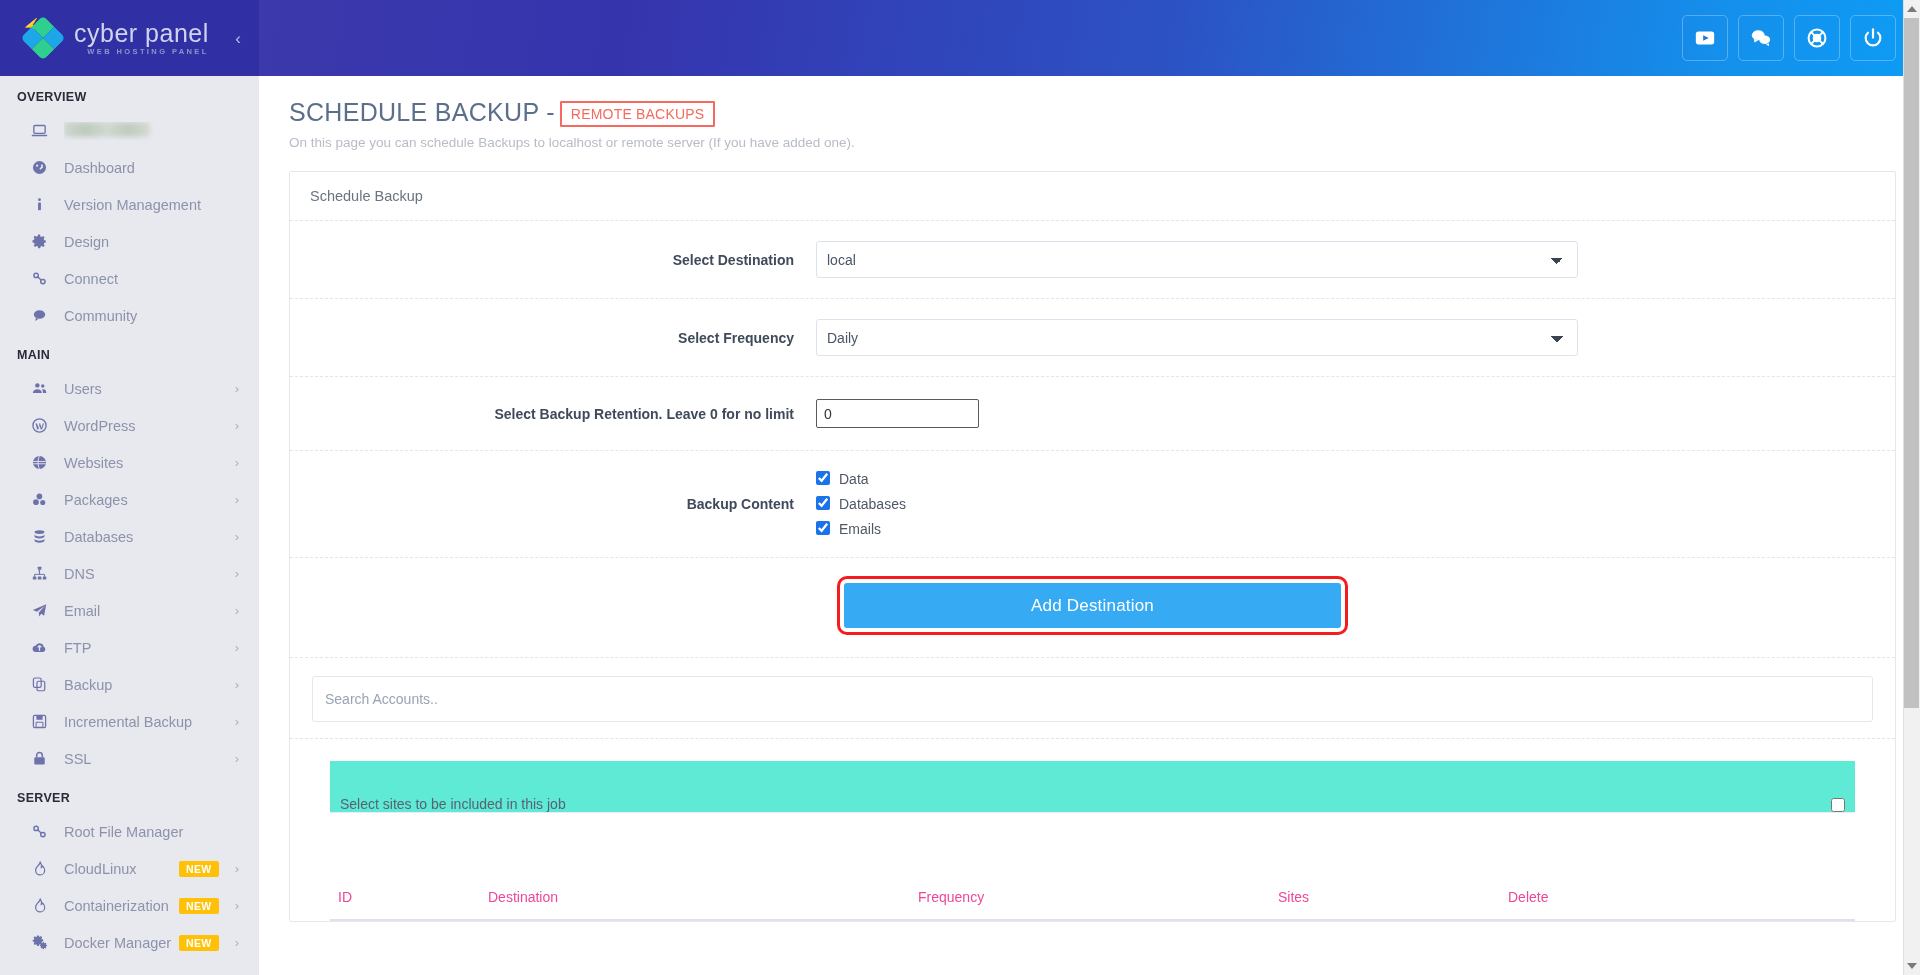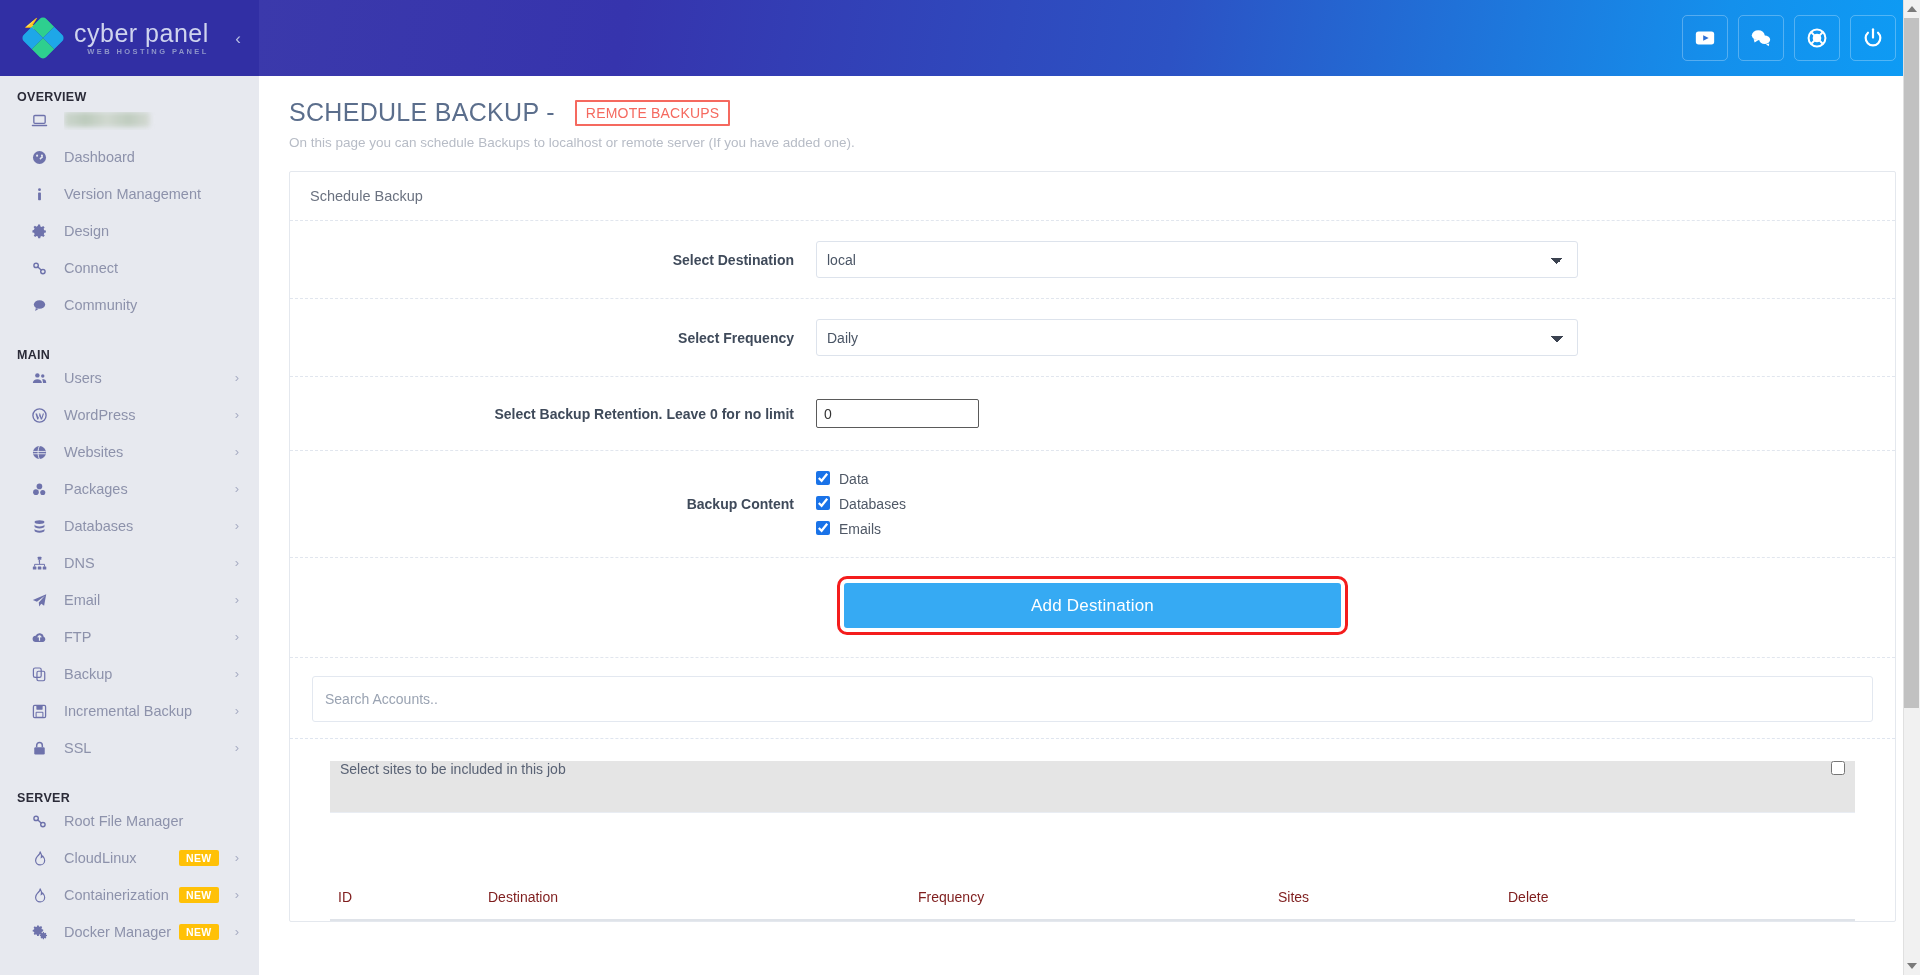--- a/index.html
+++ b/index.html
@@ -43,21 +43,21 @@
     position: absolute; right: 18px; top: 50%; transform: translateY(-50%);
     color: #b9bfe3; font-size: 17px; cursor: pointer; line-height: 1;
   }
 
   .nav-scroll { height: 899px; overflow: hidden; }
   .nav-head {
     font-size: 12.5px; font-weight: 700; color: #2b2b38;
     padding: 14px 0 8px 17px; letter-spacing: .3px;
   }
   .nav-item {
-    display: flex; align-items: flex-start; height: 37px;
+    display: flex; align-items: center; height: 37px;
     padding: 0 20px 0 31px; color: #8d92ab; font-size: 14.5px;
     cursor: pointer; position: relative;
   }
   .nav-icon {
     width: 26px; min-width: 26px; display: flex; align-items: center;
     color: #6e72ab; margin-right: 7px;
   }
   .nav-icon svg { display: block; }
   .nav-label { flex: 1; white-space: nowrap; overflow: hidden; }
   .nav-caret { color: #a8adc4; font-size: 13px; margin-left: 6px; }
@@ -81,21 +81,21 @@
     width: 46px; height: 46px; margin-left: 10px;
     border: 1px solid rgba(255,255,255,.28); border-radius: 5px;
     display: flex; align-items: center; justify-content: center;
     color: #ffffff; cursor: pointer;
   }
   .top-btn svg { display: block; }
 
   .content { padding: 22px 24px 0 30px; height: 899px; overflow: hidden; }
   .page-title {
     font-size: 25px; color: #5b6e8c; font-weight: 300; letter-spacing: .3px;
-    display: flex; align-items: center; gap: 20px;
+    display: flex; align-items: flex-end; gap: 5px;
   }
   .title-badge {
     border: 2px solid #f5695f; color: #f5695f; font-size: 14px;
     padding: 3px 9px; border-radius: 1px; letter-spacing: .2px; font-weight: 400;
     display: inline-block;
   }
   .page-sub { font-size: 13.5px; color: #b7bcc6; margin-top: 8px; font-weight: 400; }
 
   .card {
     margin-top: 21px; background: #ffffff;
@@ -150,31 +150,31 @@
   .search-row { padding: 0 22px 16px 22px; border-top: 1px dashed #e1e6ee; padding-top: 18px; }
   input.search {
     width: 100%; height: 46px; padding: 0 12px;
     border: 1px solid #e3e8f0; border-radius: 3px; background: #ffffff;
     font-size: 14px; color: #5a6473; font-family: "Liberation Sans", sans-serif;
   }
   input.search::placeholder { color: #9aa3b2; }
 
   .sites-block { border-top: 1px dashed #dfe5ef; padding: 22px 0 0 0; }
   .sites-bar {
-    margin: 0 40px; height: 52px; display: flex; align-items: flex-start;
-    justify-content: space-between; background: #e5e5e5;
+    margin: 0 40px; height: 52px; display: flex; align-items: flex-end;
+    justify-content: space-between; background: #5eead4;
     border-bottom: 1px solid #e9edf3; padding: 0 10px;
   }
   .sites-bar-label { font-size: 14px; color: #596274; }
   .sites-bar input { width: 14px; height: 14px; cursor: pointer; }
   .sites-space { height: 62px; }
 
   .tbl { margin: 0 40px; border-collapse: collapse; width: calc(100% - 80px); }
   .tbl th {
-    text-align: left; font-size: 14px; font-weight: 400; color: #7f1d1d;
+    text-align: left; font-size: 14px; font-weight: 400; color: #ec4899;
     padding: 14px 8px; border-bottom: 2px solid #dfe3e9;
   }
   .col-id { width: 150px; }
   .col-dest { width: 430px; }
   .col-freq { width: 360px; }
   .col-sites { width: 230px; }
 
   
   .scroll-track {
     position: absolute; right: 0; top: 0; width: 17px; height: 975px;

